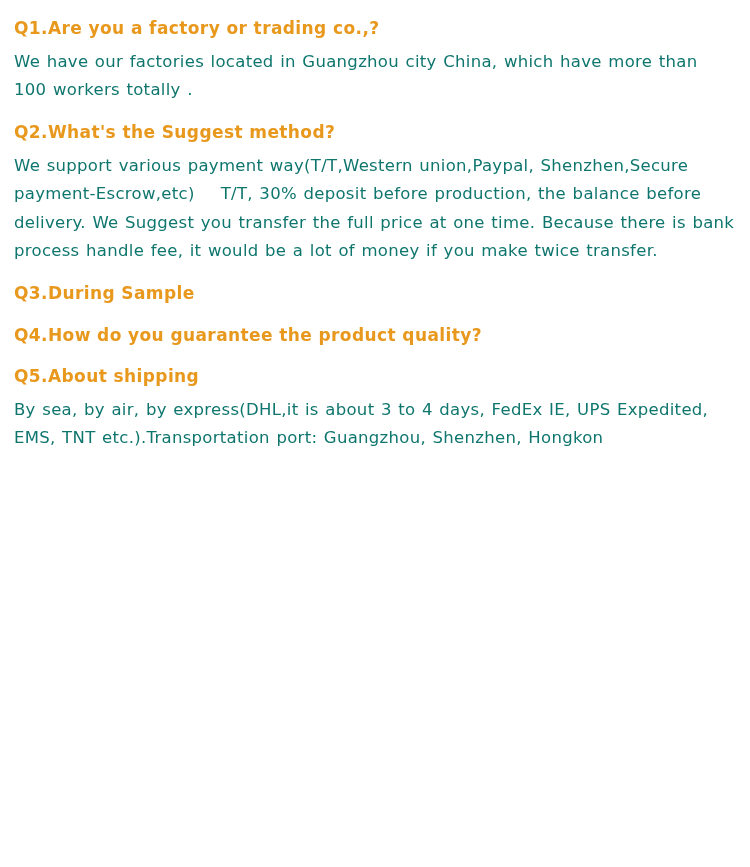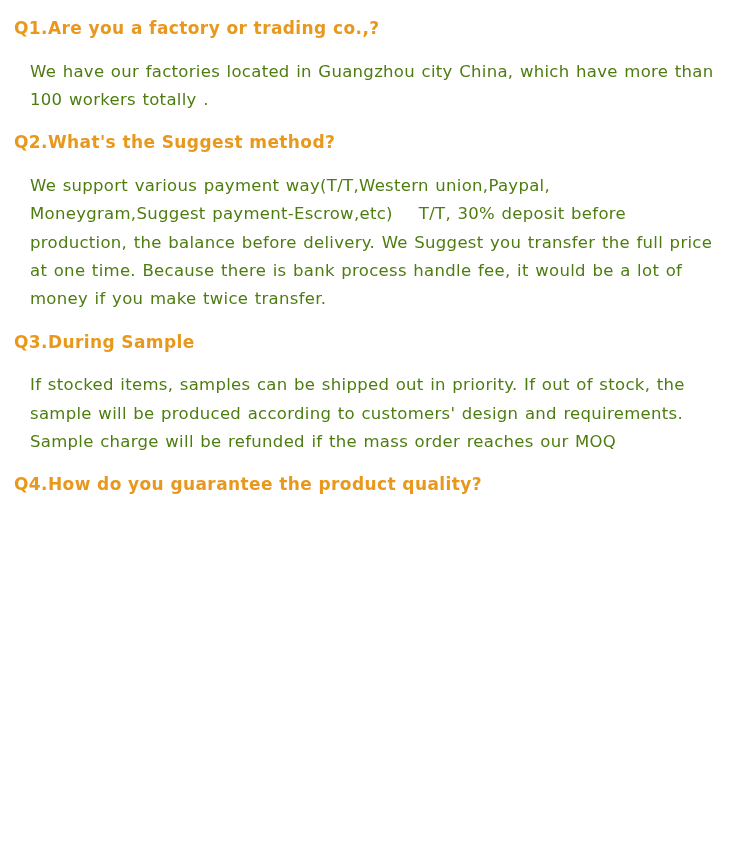--- a/index.html
+++ b/index.html
@@ -23,50 +23,53 @@
   }
   .faq-question {
     color: #e8981c;
     font-weight: bold;
     font-size: 17px;
     letter-spacing: 0.4px;
     line-height: 1.5;
     margin: 0 0 6px 0;
   }
   .faq-answer {
-    color: #4d7c0f;
+    color: #0f766e;
     font-size: 16.5px;
     line-height: 1.72;
     letter-spacing: 0.3px;
-    margin: 16px;
+    margin: 0;
     word-spacing: 1px;
   }
   .q2-gap {
     display: inline-block;
     width: 26px;
   }
 </style>
 </head>
 <body>
 
 <div class="faq-page">
 
   <div class="faq-block">
     <p class="faq-question">Q1.Are you a factory or trading co.,?</p>
     <p class="faq-answer">We have our factories located in Guangzhou city China, which have more than 100 workers totally .</p>
   </div>
 
   <div class="faq-block">
     <p class="faq-question">Q2.What's the Suggest method?</p>
-    <p class="faq-answer"><span>We support various payment way(T/T,Western union,Paypal, Moneygram,Suggest payment-Escrow,etc)</span><span class="q2-gap"></span><span>T/T, 30% deposit before production, the balance before delivery. We Suggest you transfer the full price at one time. Because there is bank process handle fee, it would be a lot of money if you make twice transfer.</span></p>
+    <p class="faq-answer"><span>We support various payment way(T/T,Western union,Paypal, Shenzhen,Secure payment-Escrow,etc)</span><span class="q2-gap"></span><span>T/T, 30% deposit before production, the balance before delivery. We Suggest you transfer the full price at one time. Because there is bank process handle fee, it would be a lot of money if you make twice transfer.</span></p>
   </div>
 
   <div class="faq-block">
     <p class="faq-question">Q3.During Sample</p>
-    <p class="faq-answer">If stocked items, samples can be shipped out in priority. If out of stock, the sample will be produced according to customers' design and requirements. Sample charge will be refunded if the mass order reaches our MOQ</p>
   </div>
 
   <div class="faq-block">
     <p class="faq-question">Q4.How do you guarantee the product quality?</p>
   </div>
 
+  <div class="faq-block">
+    <p class="faq-question">Q5.About shipping</p>
+    <p class="faq-answer">By sea, by air, by express(DHL,it is about 3 to 4 days, FedEx IE, UPS Expedited, EMS, TNT etc.).Transportation port: Guangzhou, Shenzhen, Hongkon</p>
+  </div>
 
 </div>
 
 </body></html>

